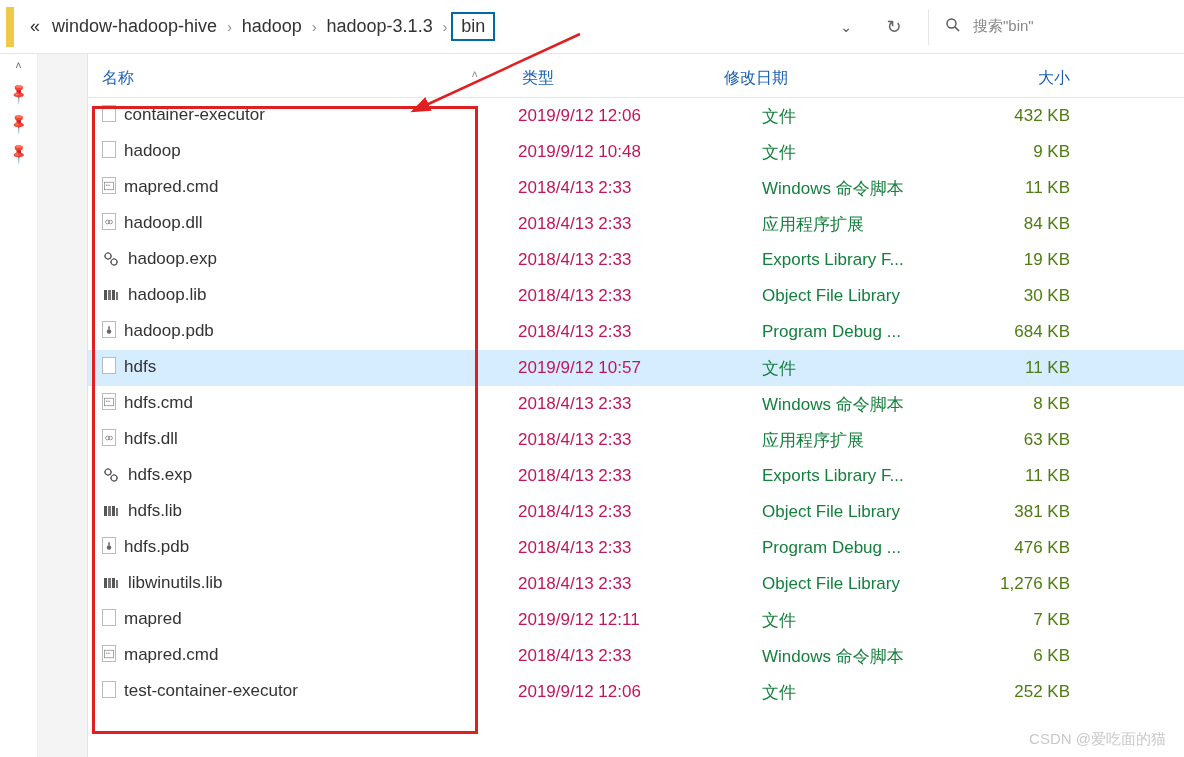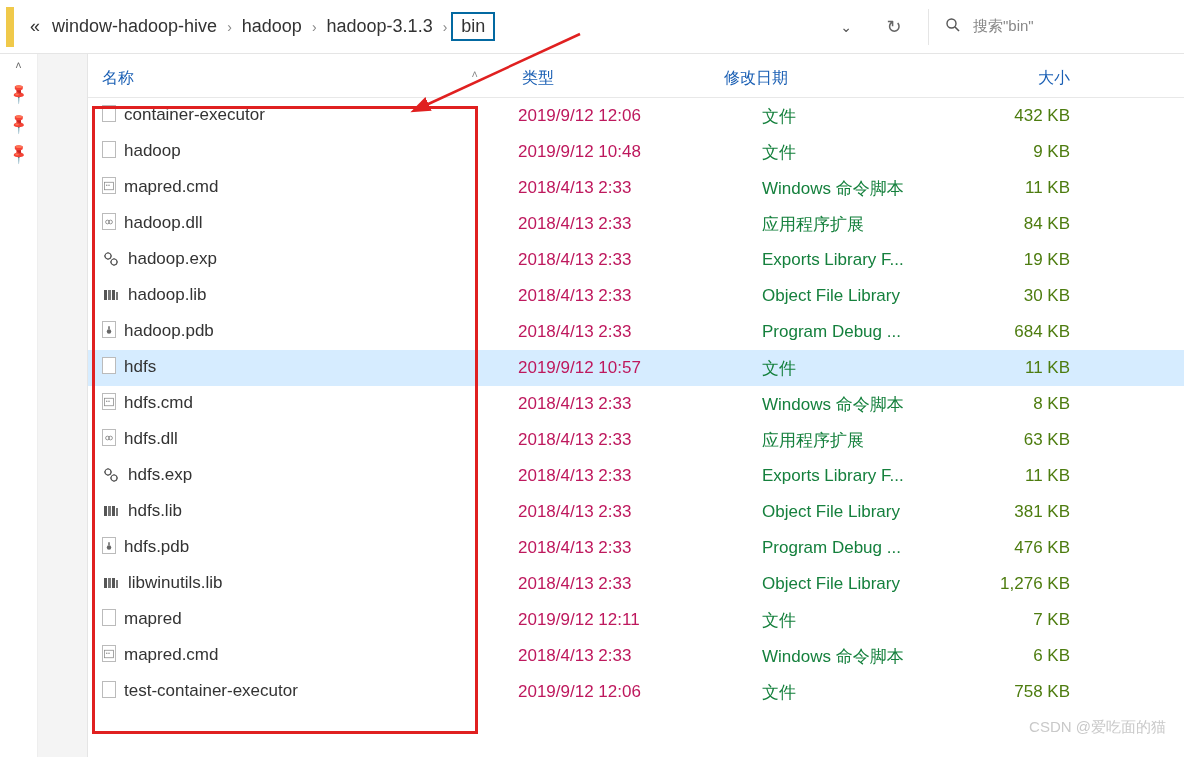--- a/index.html
+++ b/index.html
@@ -40,21 +40,21 @@
 .row .type-cell { width: 202px; color: #15803d; }
 .row .size-cell { width: 130px; text-align: right; padding-right: 24px; color: #4d7c0f; }
 
 .red-box { position: absolute; border: 3px solid #e02020; pointer-events: none; }
 .arrow-svg { position: absolute; pointer-events: none; }
 
 .file-icon { width: 18px; height: 20px; display: inline-flex; align-items: center; justify-content: center; font-size: 15px; color: #6a6a6a; }
 .file-icon.blank { border: 1px solid #bbb; background: #fff; width:14px; height:17px; }
 .file-icon svg { width:16px; height:16px; }
 
-.watermark { position:absolute; right:18px; bottom:20px; color:#c9c9c9; font-size:15px; }
+.watermark { position:absolute; right:18px; bottom:8px; color:#c9c9c9; font-size:15px; }
 </style>
 </head>
 <body>
 
 <div class="toolbar">
   <div class="folder-strip"></div>
   <div class="breadcrumb">
     <span class="crumb">«</span>
     <span class="crumb">window-hadoop-hive</span>
     <span class="chev">›</span>
@@ -317,21 +317,21 @@
           <div class="type-cell">Windows 命令脚本</div>
           <div class="size-cell">6 KB</div>
         </div>
         <div class="row">
           <div class="name-cell">
             <span><span class="file-icon blank"></span></span>
             <span>test-container-executor</span>
           </div>
           <div class="date-cell">2019/9/12 12:06</div>
           <div class="type-cell">文件</div>
-          <div class="size-cell">758 KB</div>
+          <div class="size-cell">252 KB</div>
         </div>
       </div>
 
     <div class="red-box" style="left:4px; top:52px; width:386px; height:628px;"></div>
 
     <svg class="arrow-svg" style="left:320px; top:-26px; width:200px; height:92px;">
       <defs>
           <marker id="ah" markerWidth="10" markerHeight="10" refX="2" refY="3" orient="auto">
             <path d="M0,0 L0,6 L8,3 z" fill="#e02020"></path>
           </marker>

